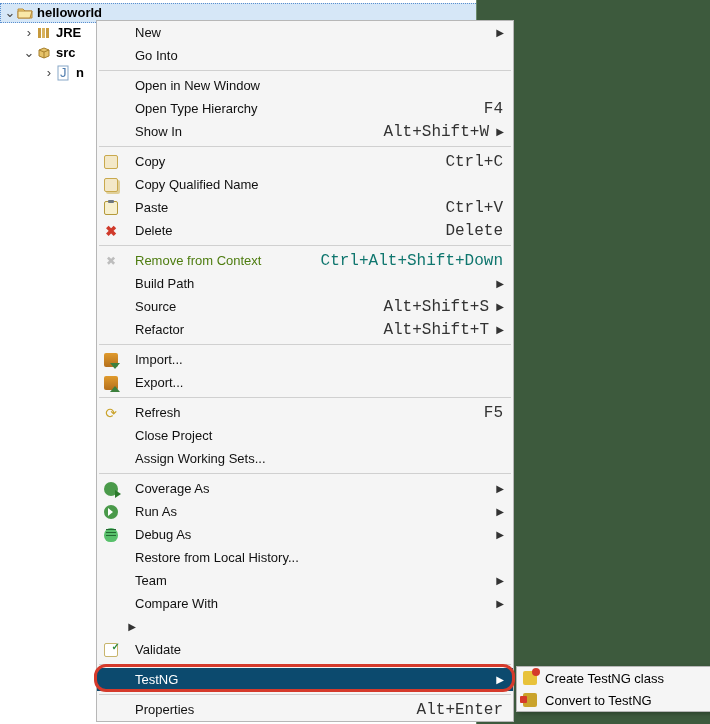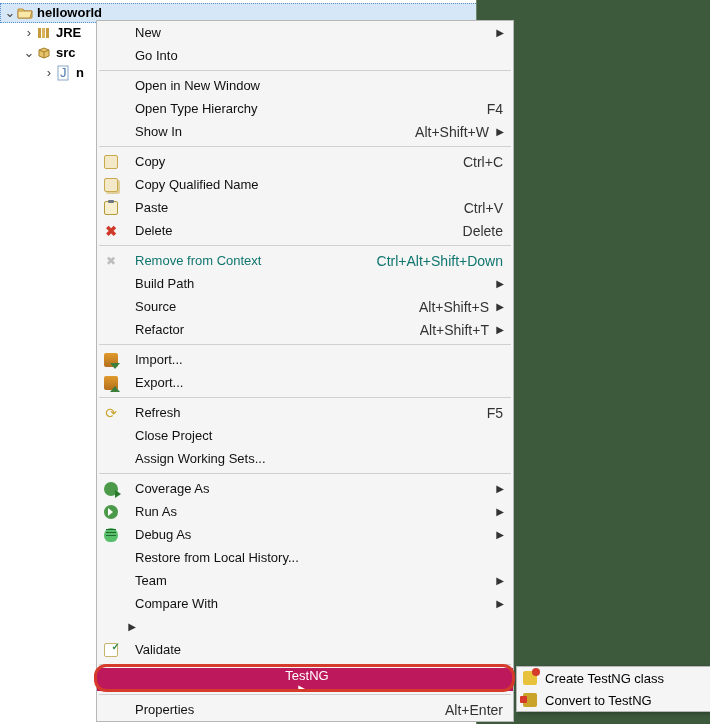--- a/index.html
+++ b/index.html
@@ -40,29 +40,29 @@
     display: flex; align-items: center;
     height: 23px; padding-right: 6px;
     position: relative;
     cursor: default;
   }
   .ctxmenu .icon-slot {
     width: 28px; display:flex; align-items:center; justify-content:center;
     flex-shrink: 0;
   }
   .ctxmenu .lbl { flex: 1; padding-left: 2px; color: #111; margin-left: 8px; }
-  .ctxmenu .lbl.disabled { color: #0f766e; }
-  .ctxmenu .accel { color: #333; padding-right: 4px; font-size: 14px; }
+  .ctxmenu .lbl.disabled { color: #4d7c0f; }
+  .ctxmenu .accel { color: #333; padding-right: 4px; font-size: 16px; font-family: Liberation Mono, monospace; }
   .ctxmenu .accel.disabled { color: #0f766e; }
   .ctxmenu .submenu-arrow { width: 14px; color: #333; font-size: 10px; text-align:center; }
   .ctxmenu .sep { height: 1px; background: #d0d0d0; margin: 3px 2px; }
 
   
   .ctxmenu .row.highlight {
-    background: #be185d; color: #fff; flex-direction: column;
+    background: #0c4a6e; color: #fff;
   }
   .ctxmenu .row.highlight .lbl,
   .ctxmenu .row.highlight .submenu-arrow,
   .ctxmenu .row.highlight .accel { color: #fff; }
 
   
   .callout {
     position: absolute; left: 94px; width: 421px; height: 28px;
     border: 3px solid #d53a2b; border-radius: 12px;
     pointer-events: none;

